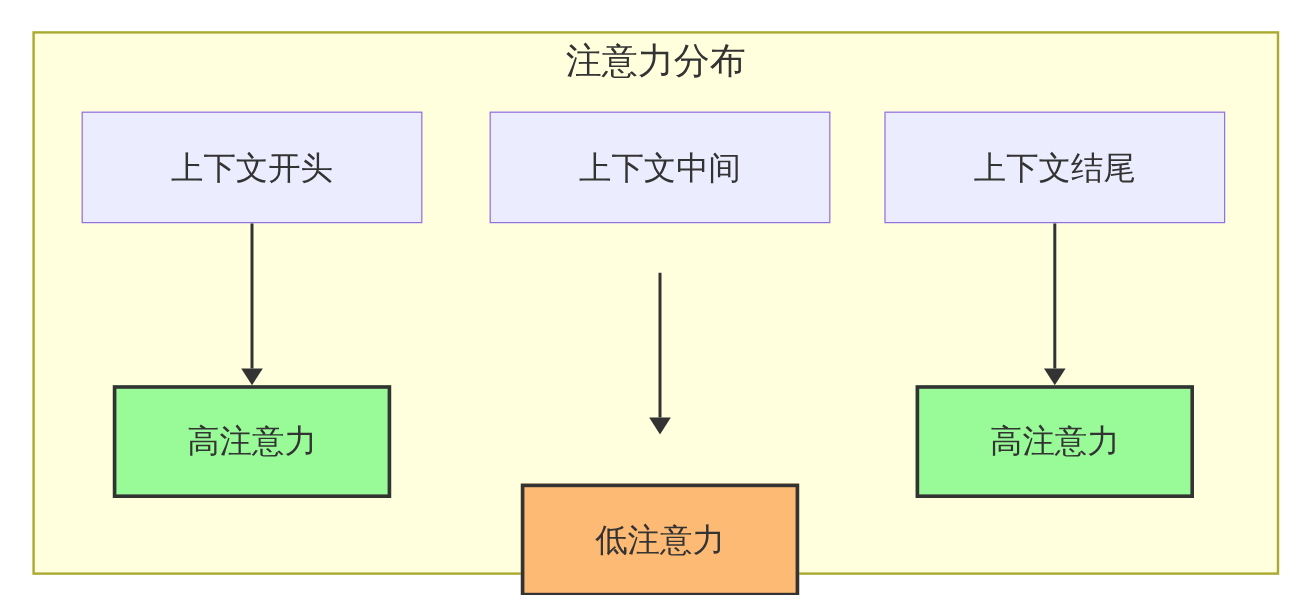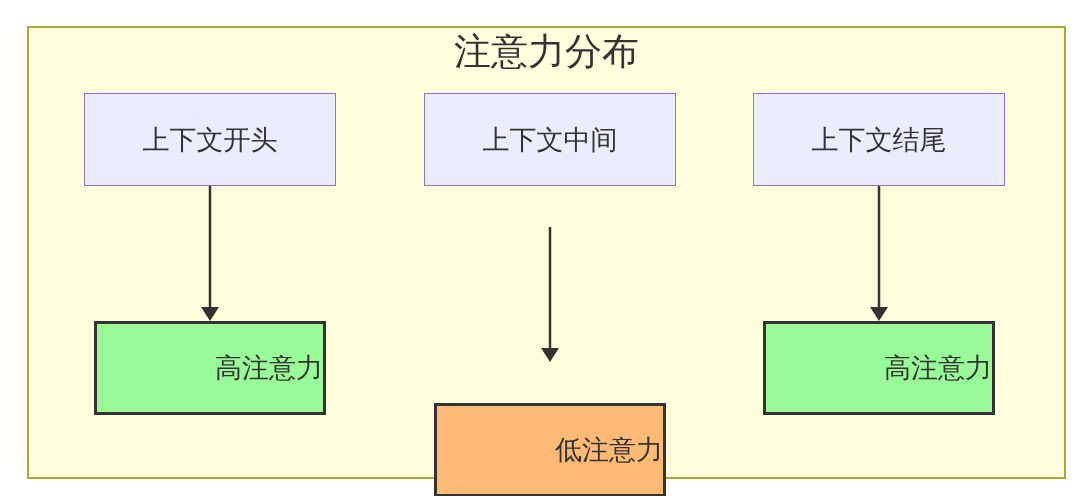--- a/index.html
+++ b/index.html
@@ -16,21 +16,21 @@
     position: absolute;
     left: 27px; top: 26px;
     width: 1035px; height: 449px;
     background: #ffffde;
     border: 2px solid #aaaa33;
     box-sizing: content-box;
   }
   .cluster-title {
     margin-top: 7px;
     text-align: center;
-    font-size: 37px;
+    font-size: 30px;
     line-height: 34px;
     color: #333333;
   }
 
   .columns { position: absolute; left: 0; top: 65px; width: 100%; height: 330px; }
   .col {
     position: absolute;
     width: 240px;
     display: flex;
     flex-direction: column;
@@ -42,29 +42,28 @@
 
   .node {
     box-sizing: border-box;
     display: flex;
     align-items: center;
     justify-content: center;
     font-size: 27px;
     text-align: center;
   }
   .source-node {
-    width: 252px; height: 93px;
+    width: 284px; height: 93px;
     background: #ececff;
     border: 1.5px solid #9370db;
   }
   .arrow { width: 20px; height: 135px; display: block; }
   .target-node {
     width: 232px; height: 94px;
     border: 3px solid #333333;
-    justify-content: flex-end;
   }
 </style>
 </head>
 <body>
 
 <div class="canvas">
   <div class="cluster">
     <div class="cluster-title">注意力分布</div>
 
     <div class="columns">

